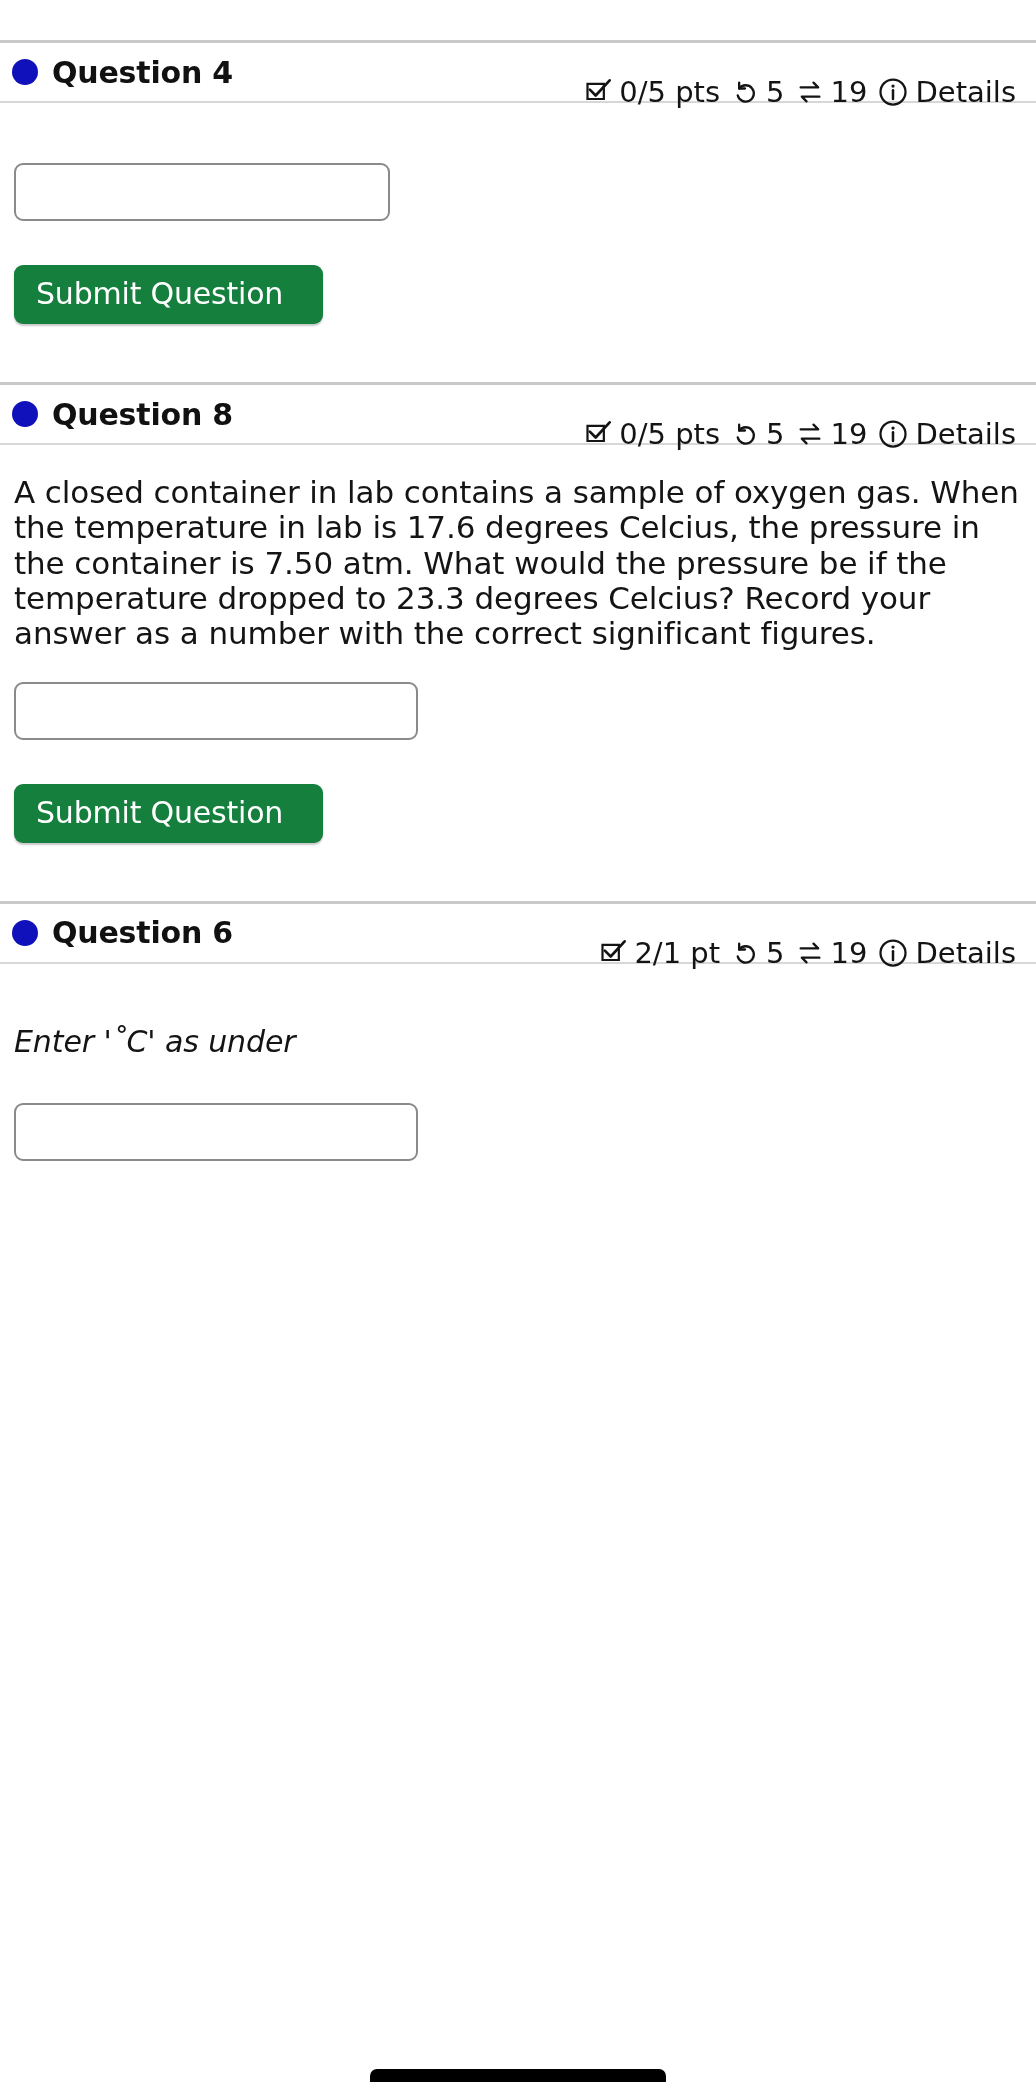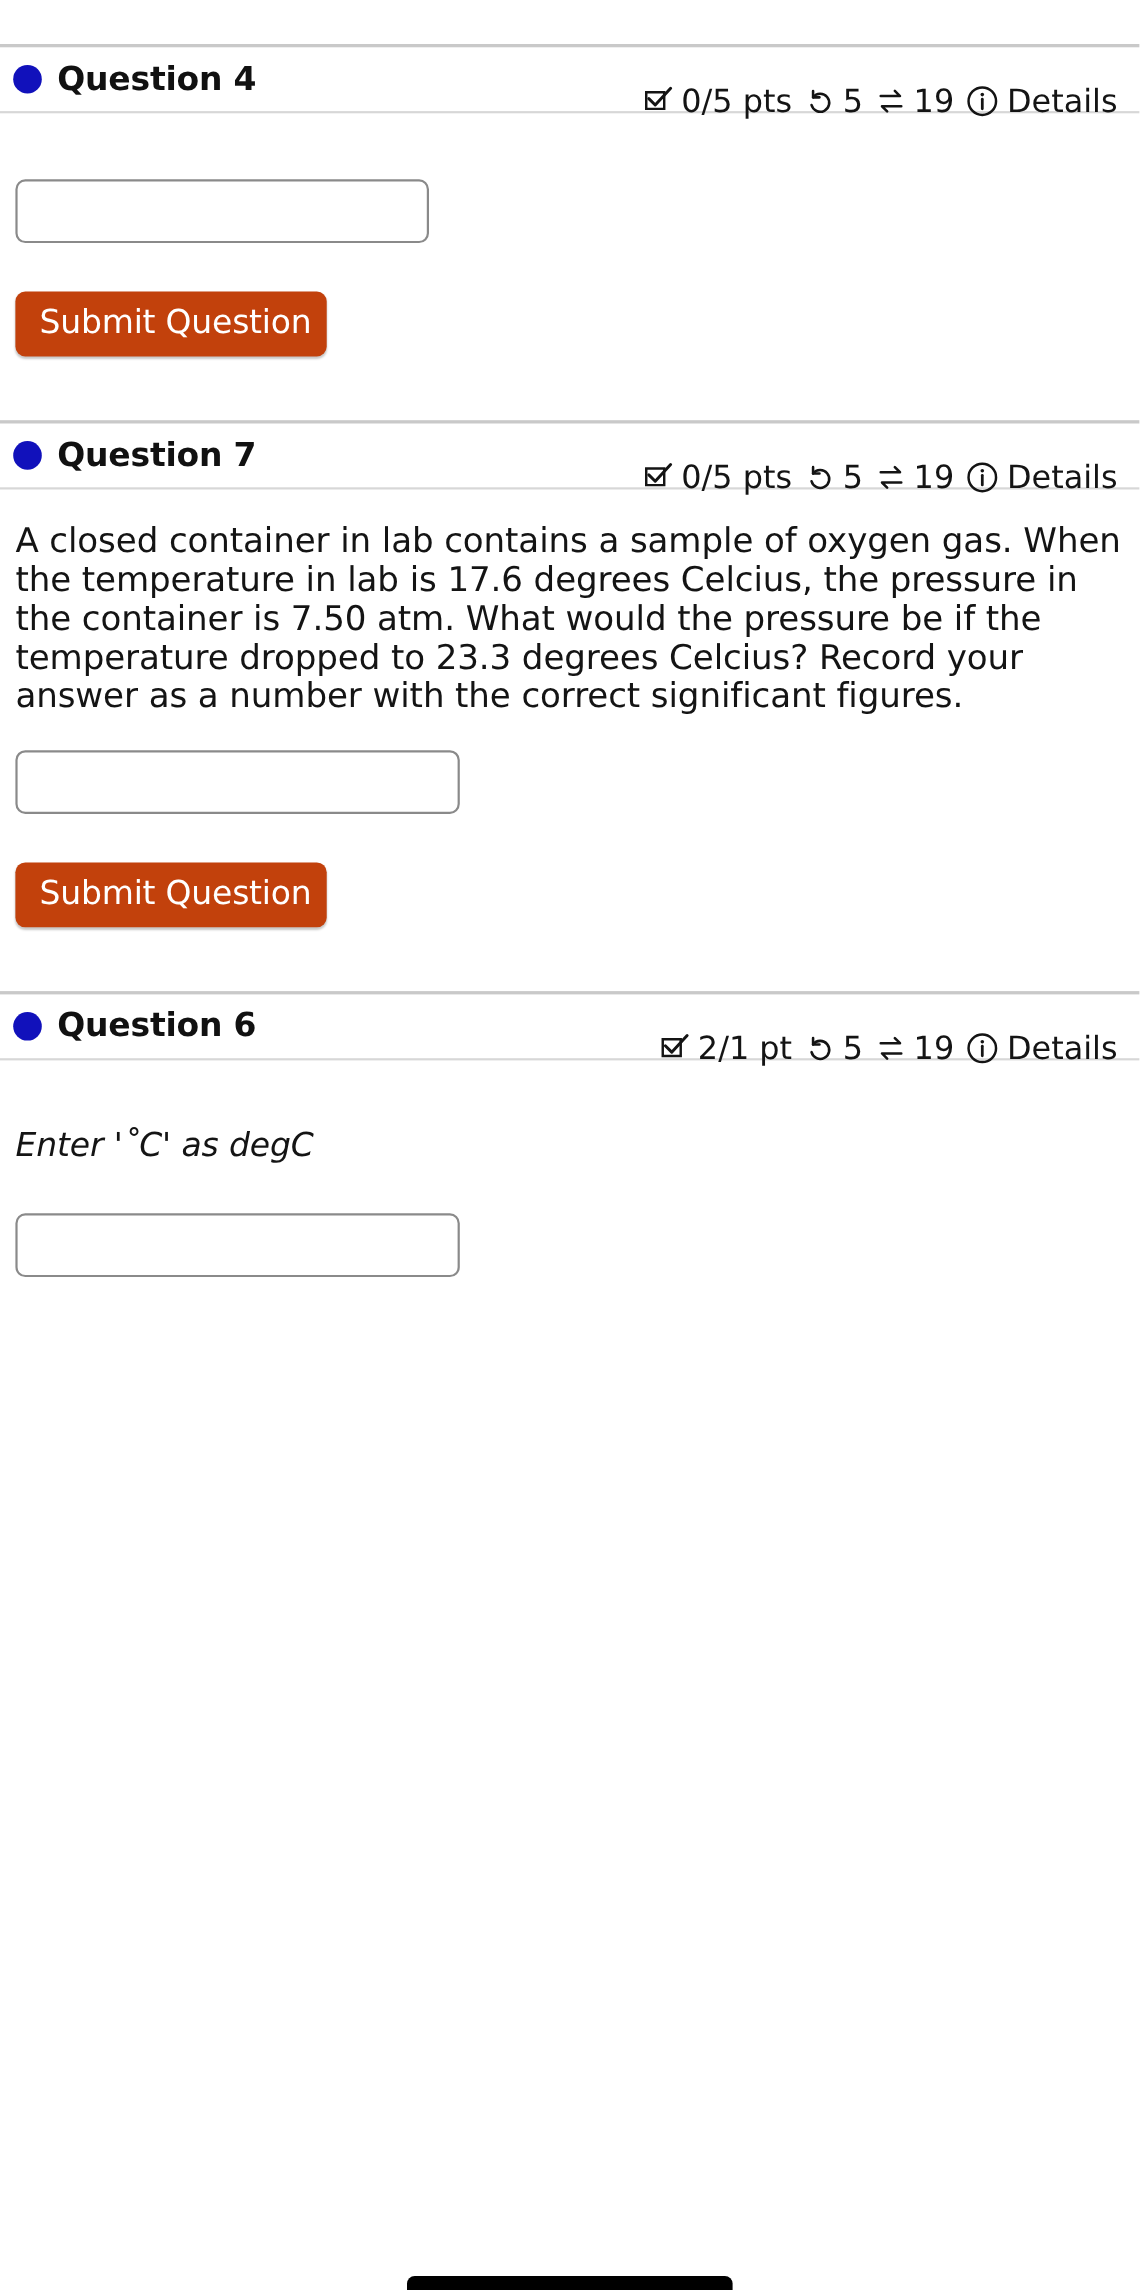--- a/index.html
+++ b/index.html
@@ -119,27 +119,27 @@
     color: #141414;
     outline: none;
   }
 
   .answer-input.w-narrow { width: 376px; }
   .answer-input.w-wide   { width: 404px; }
 
   
   .submit-btn {
     display: inline-block;
-    background: #c2410c;
+    background: #15803d;
     color: #ffffff;
     border: none;
     border-radius: 9px;
     font-family: "DejaVu Sans", "Liberation Sans", sans-serif;
     font-size: 30px;
-    padding: 11px 14px 13px 22px;
+    padding: 11px 40px 13px 22px;
     cursor: pointer;
     box-shadow: 0 2px 2px rgba(0,0,0,0.22);
     letter-spacing: -0.2px;
   }
 
   
   .q-help {
     display: flex;
     align-items: center;
     gap: 12px;
@@ -236,21 +236,21 @@
     <div class="spacer-l"></div>
     <button class="submit-btn">Submit Question</button>
     <div class="spacer-xl"></div>
   </div>
 
   <div class="rule"></div>
 
   <div class="q-header">
     <div class="q-title-wrap">
       <span class="status-dot"></span>
-      <span class="q-title">Question 7</span>
+      <span class="q-title">Question 8</span>
     </div>
     <div class="q-meta">
       <span class="mi">
         <span class="icon">
           <svg width="28" height="28" viewBox="0 0 24 24">
               <path d="M3 5h14v13H3z" fill="none" stroke="#141414" stroke-width="1.9"></path>
               <path d="M5 10l5 5L22 2" fill="none" stroke="#141414" stroke-width="2.3" stroke-linecap="round" stroke-linejoin="round"></path>
             </svg>
         </span>
         <span>0/5 pts</span>
@@ -341,21 +341,21 @@
             </svg>
         </span>
         <span>Details</span>
       </span>
     </div>
   </div>
 
   <div class="rule-soft"></div>
 
   <div class="q-body">
-    <div class="q-note">Enter '˚C' as degC</div>
+    <div class="q-note">Enter '˚C' as under</div>
     <div class="spacer-l"></div>
     <input class="answer-input w-wide" type="text" placeholder="" style="">
     <div class="spacer-m"></div>
   </div>
 
 
   <div class="home-indicator"></div>
 </div>
 
 </body></html>

